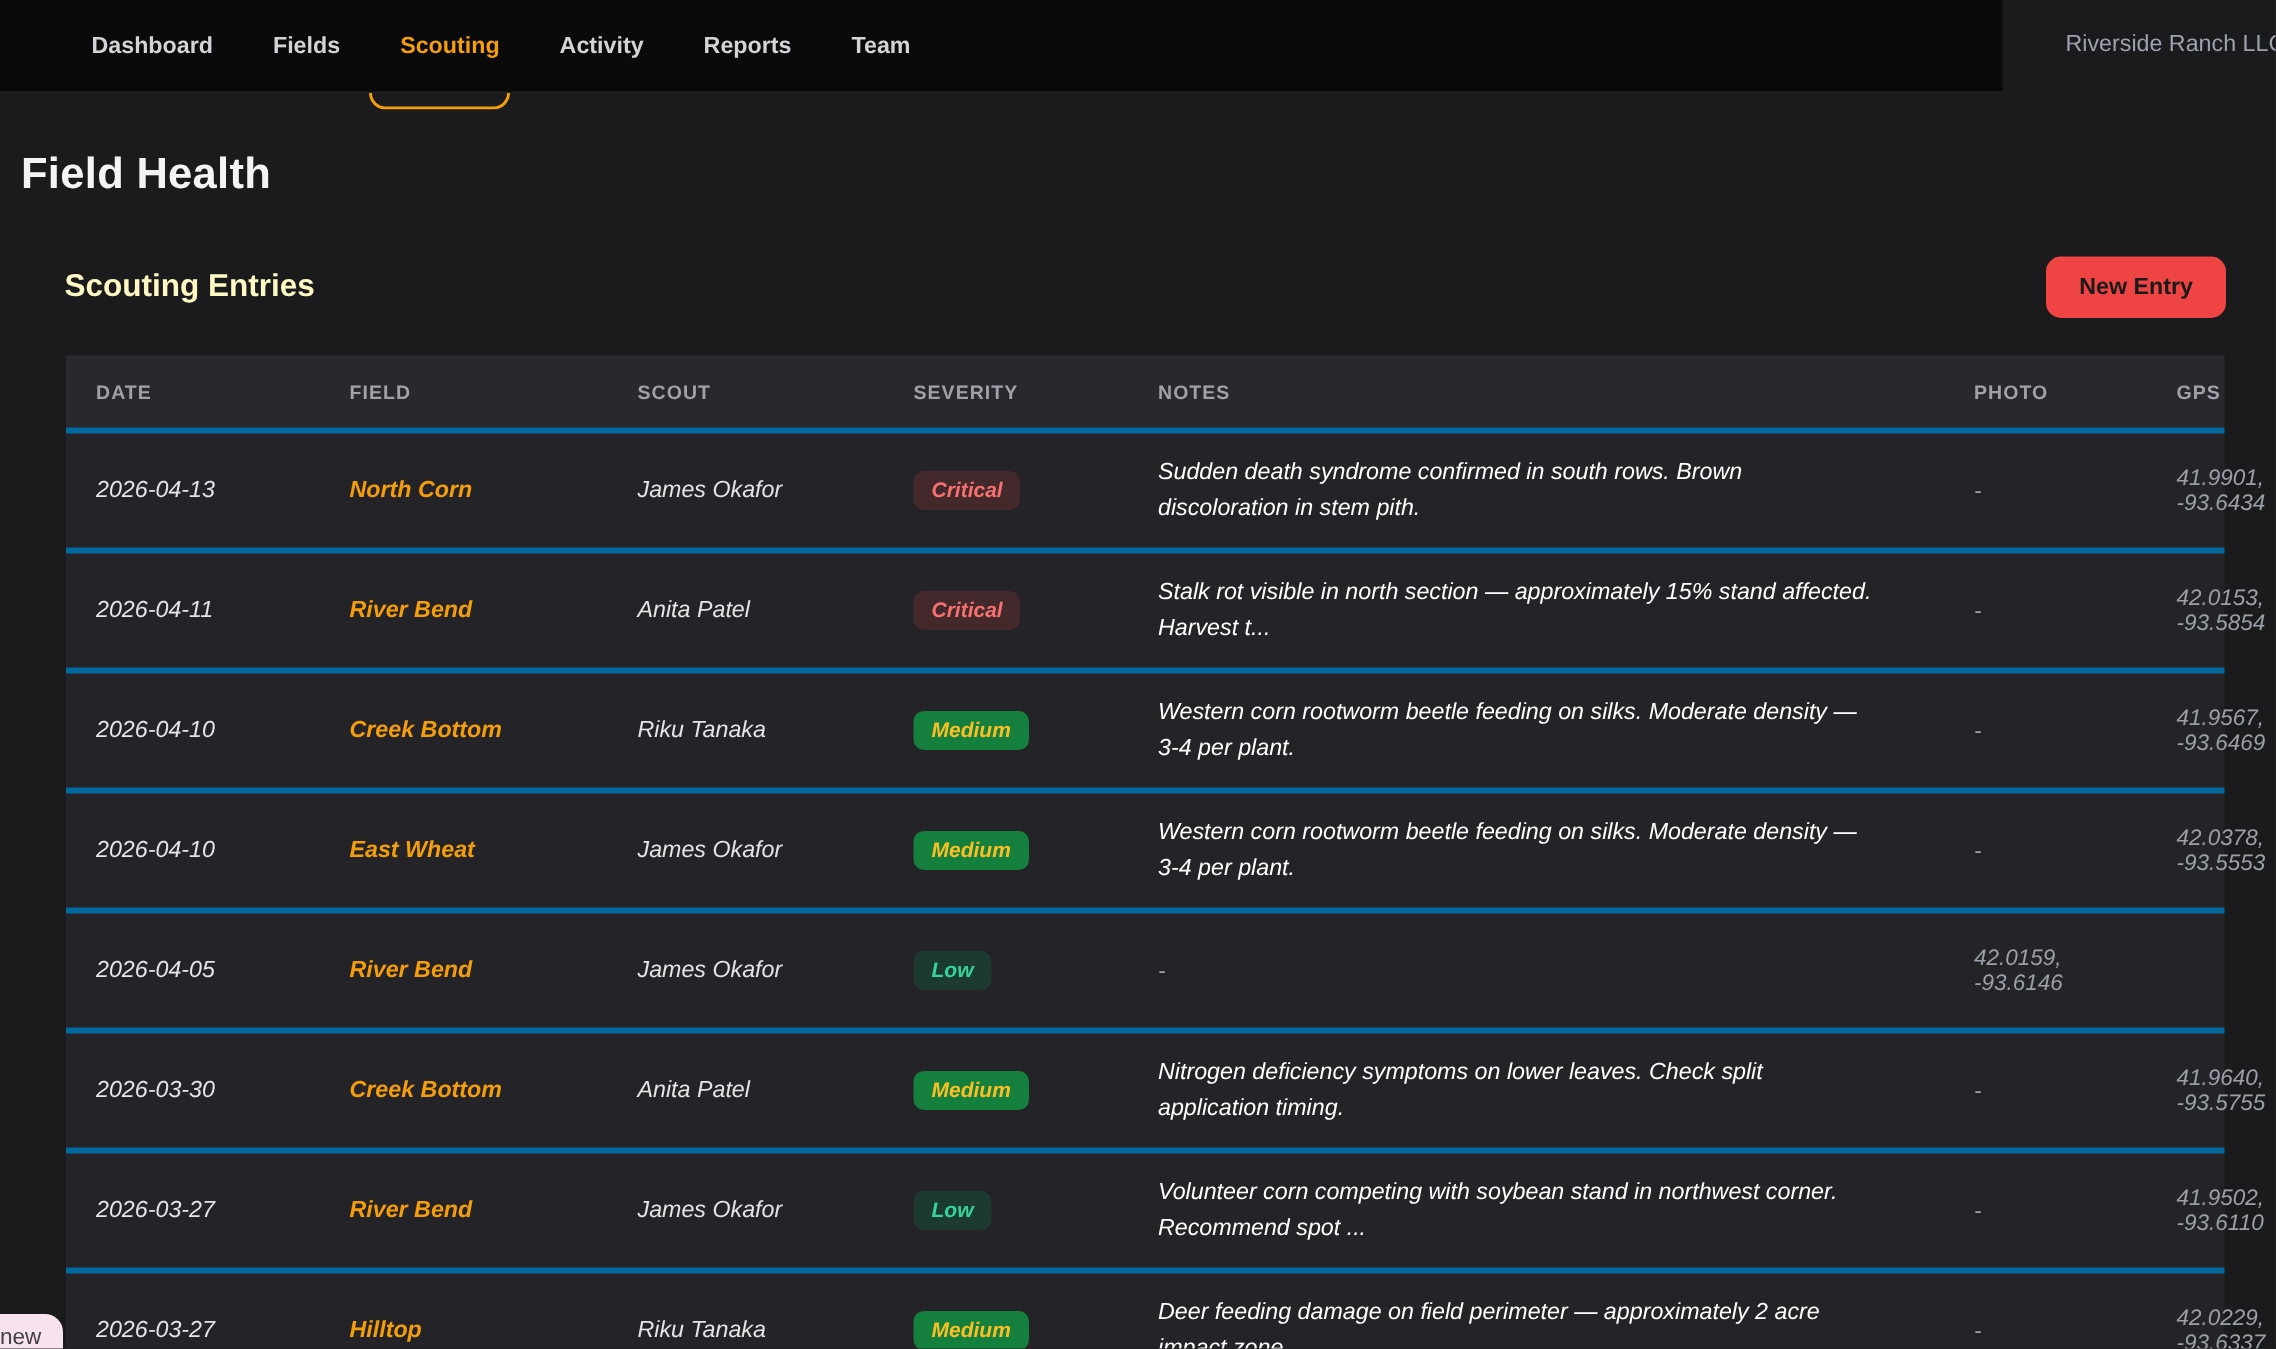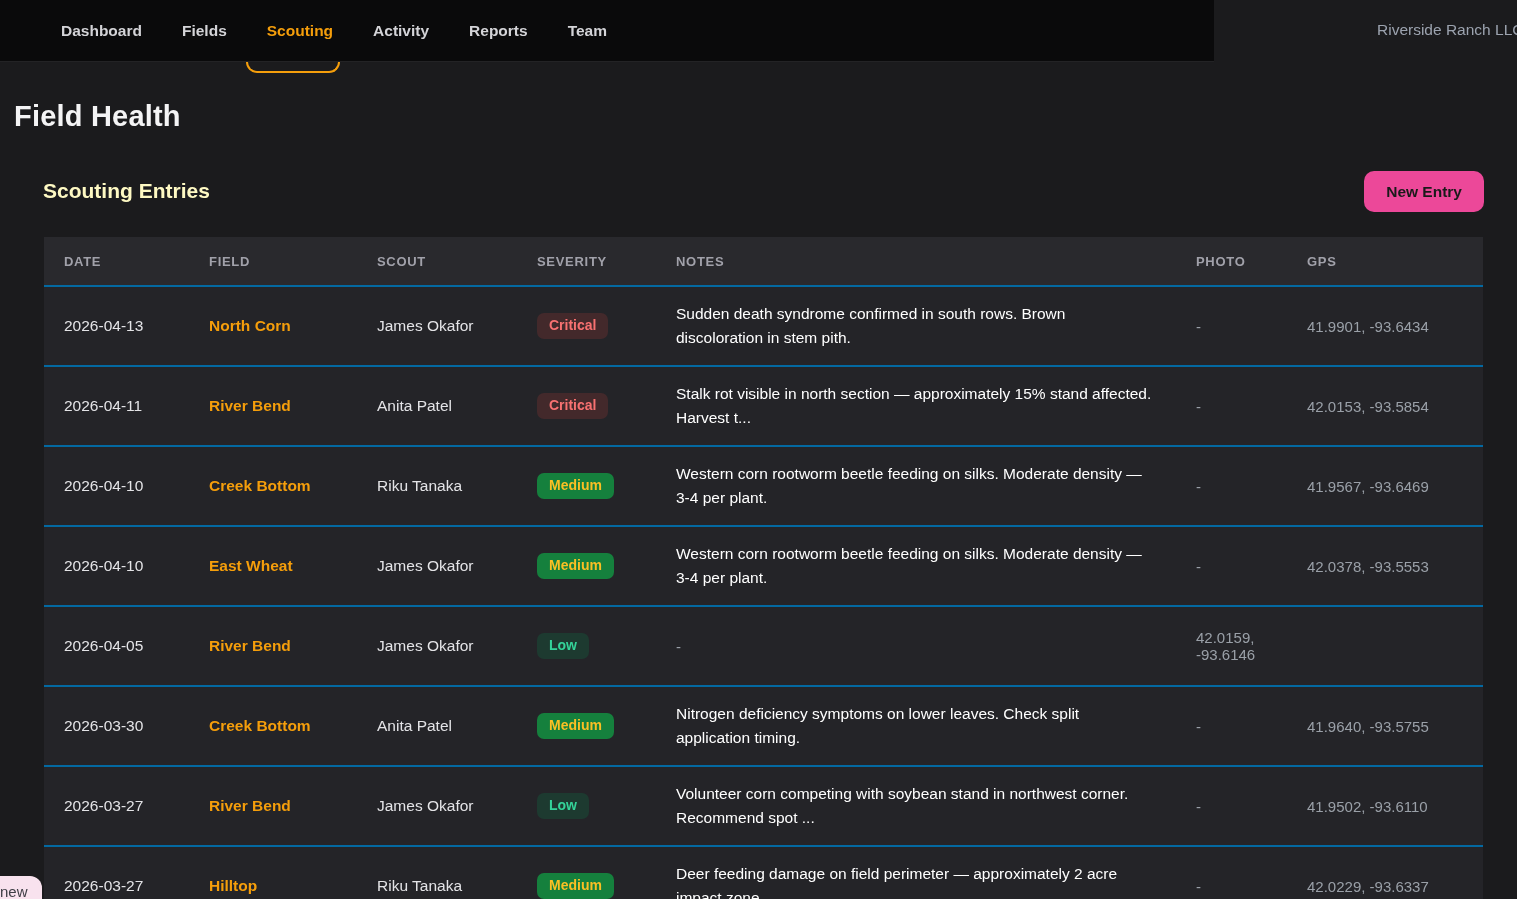--- a/index.html
+++ b/index.html
@@ -5,21 +5,21 @@
   * { margin:0; padding:0; box-sizing:border-box; }
   html,body { width:1517px; height:899px; overflow:hidden; }
   body {
     font-family:"Liberation Sans","DejaVu Sans",sans-serif;
     background:#1b1b1d; color:#e4e4e7; position:relative;
   }
   .viewport { position:absolute; inset:0; width:1517px; height:899px; overflow:hidden; }
 
   
   .navbar {
-    position:absolute; top:0; left:0; width:1214px; height:62px;
+    position:absolute; top:0; left:0; width:1335px; height:62px;
     background:#0a0a0b; display:flex; align-items:center;
     padding-left:61px; gap:40px; z-index:5;
     border-bottom:1px solid #232325;
   }
   .nav-item {
     font-size:15.5px; font-weight:700; color:#d4d4d8; cursor:pointer;
     white-space:nowrap;
   }
   .nav-item.active { color:#f59e0b; }
   .nav-org {
@@ -36,44 +36,45 @@
   .page-title {
     position:absolute; left:14px; top:100px;
     font-size:29px; font-weight:700; color:#f4f4f5; letter-spacing:0.2px;
   }
   .section-title {
     position:absolute; left:43px; top:179px;
     font-size:21px; font-weight:700; color:#fef9c3;
   }
   .new-entry-btn {
     position:absolute; top:171px; right:33px; height:41px;
-    background:#ec4899; color:#1a1a1a; border:none; border-radius:10px;
+    background:#ef4444; color:#1a1a1a; border:none; border-radius:10px;
     font-family:inherit; font-size:15.5px; font-weight:700;
     padding:0 22px; cursor:pointer;
   }
 
   
   .table-card {
     position:absolute; left:44px; top:237px; width:1439px;
     background:#242428; border-radius:2px;
   }
   .t-row {
     display:grid;
     grid-template-columns:145px 168px 160px 139px 520px 111px 1fr;
     align-items:center;
+    gap:24px;
   }
   .t-head {
     background:#29292d; min-height:48px;
   }
   .t-head .cell {
     font-size:13px; font-weight:700; color:#a1a1aa;
     letter-spacing:0.7px; text-transform:uppercase;
   }
   .t-body .t-row {
-    min-height:80px; border-top:2px solid #0369a1; cursor:pointer;
+    min-height:80px; border-top:4px solid #0369a1; cursor:pointer;font-style:italic;
   }
   .cell { padding-left:20px; padding-right:8px; font-size:15.5px; color:#e4e4e7; }
   .cell.field-link { color:#f59e0b; font-weight:700; }
   .cell.notes { line-height:24px; color:#ffffff; padding-right:24px; }
   .cell.photo, .cell.gps { color:#9aa0a8; font-size:15px; }
 
   .badge {
     display:inline-block; padding:4px 12px 5px; border-radius:7px;
     font-size:14px; font-weight:700; line-height:17px;
   }

